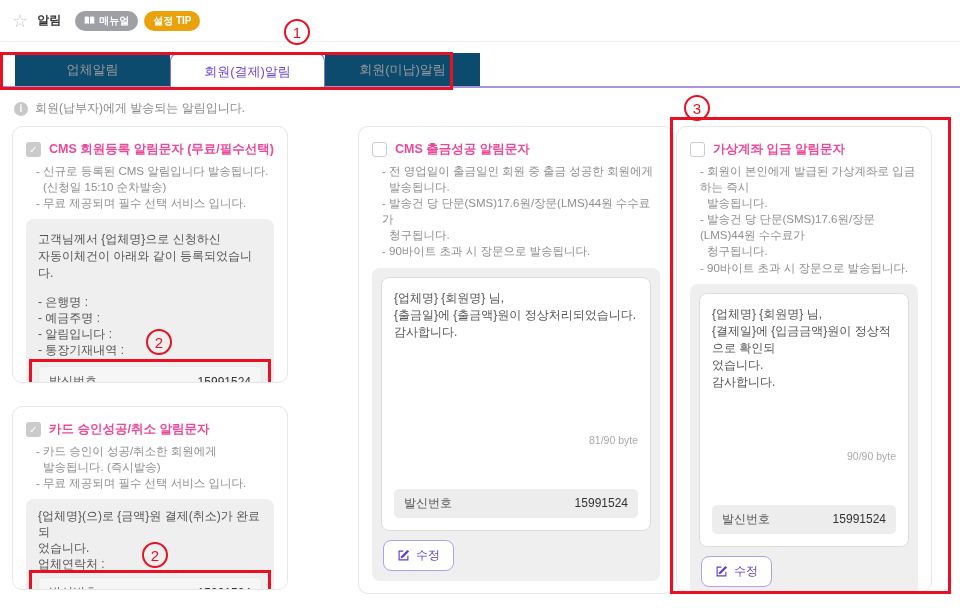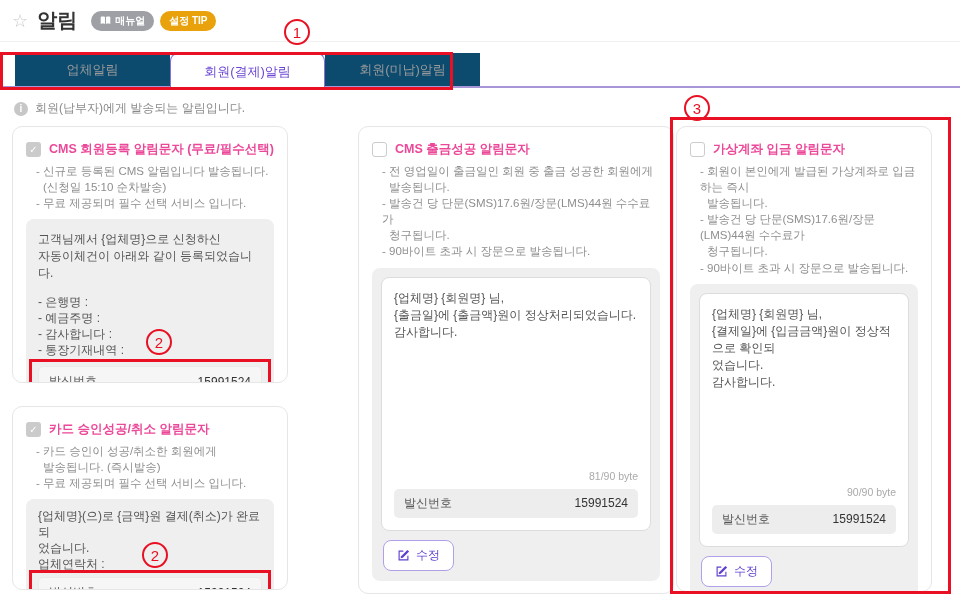--- a/index.html
+++ b/index.html
@@ -4,21 +4,21 @@
 <style>
   * { margin:0; padding:0; box-sizing:border-box; }
   html,body { background:#fff; }
   body { font-family:"Liberation Sans","DejaVu Sans",sans-serif; }
   #app { position:relative; width:960px; height:610px; background:#fff; overflow:hidden; }
 
   
   .header { position:absolute; left:0; top:0; width:960px; height:42px;
             border-bottom:1px solid #f1f1f1; display:flex; align-items:center; padding-left:12px; }
   .star { font-size:18px; color:#c9c9c9; line-height:1; cursor:pointer; }
-  .page-title { font-size:20px; font-weight:bold; color:#333; margin-left:9px; }
+  .page-title { font-size:12px; font-weight:bold; color:#333; margin-left:9px; }
   .badge { display:inline-flex; align-items:center; gap:4px; border-radius:10px; color:#fff;
            font-size:10px; font-weight:bold; padding:3px 9px; cursor:pointer; }
   .badge.manual { background:#9fa0a5; margin-left:14px; }
   .badge.tip { background:#e9a20b; margin-left:6px; }
 
   
   .tabbar { position:absolute; left:0; top:53px; width:960px; height:35px; display:flex;
             padding-left:15px; border-bottom:2px solid #a795d8; }
   .tab { width:155px; display:flex; align-items:center; justify-content:center;
          font-size:13px; color:#9a9a9a; background:#0c4a6e; cursor:pointer; }
@@ -61,21 +61,21 @@
   .sender-pill .value { color:#333; }
 
   
   .red-wrap { position:relative; margin-top:8px; }
   .red-outline { position:absolute; left:-9px; right:-9px; top:-7px; bottom:-7px;
                  border:3px solid #e81022; pointer-events:none; z-index:5; }
 
   
   .graybox.tall { padding:9px; }
   .whitebox { background:#fff; border:1px solid #ddd; border-radius:8px; padding:12px;
-              display:flex; flex-direction:column; height:254px; }
+              display:flex; flex-direction:column; height:254px;gap:36px; }
   .msg-area { flex:1; font-size:12px; color:#555; }
   .byte { text-align:right; font-size:10.5px; color:#aaa; margin-bottom:7px; }
   .sender-pill.inwhite { background:#ededed; border:none; }
   .edit-btn { display:inline-flex; align-items:center; gap:6px; background:#fff;
               border:1px solid #b1a0e8; color:#5f3fd1; font-size:12px; border-radius:8px;
               padding:6px 13px; margin:9px 0 1px 2px; cursor:pointer; }
 
   
   .ann-circle { position:absolute; width:26px; height:26px; border:2px solid #e81022;
                 border-radius:50%; color:#e81022; font-size:15px; display:flex;
@@ -129,21 +129,21 @@
       <div>- 신규로 등록된 CMS 알림입니다 발송됩니다.</div>
       <div class="indent">(신청일 15:10 순차발송)</div>
       <div>- 무료 제공되며 필수 선택 서비스 입니다.</div>
     </div>
     <div class="graybox">
       <div class="msg-line">고객님께서 {업체명}으로 신청하신</div>
       <div class="msg-line">자동이체건이 아래와 같이 등록되었습니다.</div>
       <div class="msg-line short"></div>
       <div class="list-line">- 은행명 :</div>
       <div class="list-line">- 예금주명 :</div>
-      <div class="list-line">- 감사합니다 :</div>
+      <div class="list-line">- 알림입니다 :</div>
       <div class="list-line">- 통장기재내역 :</div>
       <div class="red-wrap">
         <div class="ann-circle inside" id="ann-circle-2a">
             <span>2</span>
           </div>
         <div class="red-outline"></div>
         <div class="sender-pill">
           <span>발신번호</span>
           <span class="value">15991524</span>
         </div>

